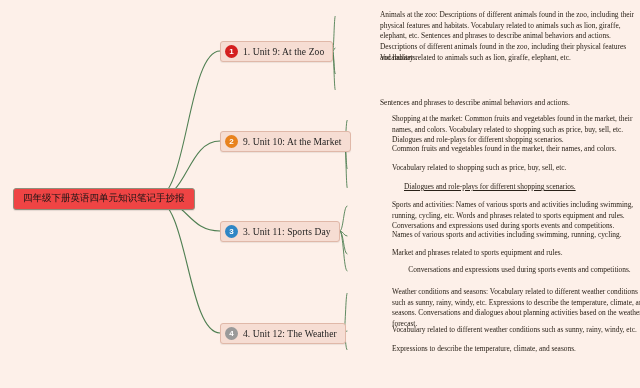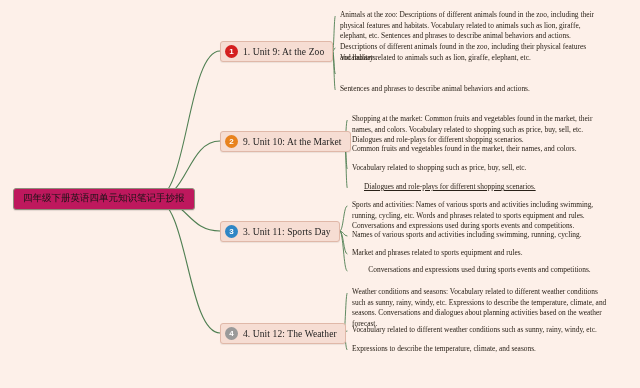--- a/index.html
+++ b/index.html
@@ -26,21 +26,21 @@
     width: 640px;
     height: 388px;
     pointer-events: none;
   }
 
   
   .root-node {
     position: absolute;
     left: 13px;
     top: 188px;
-    background: #be185d;
+    background: #ef4444;
     border: 1px solid #8f8f7c;
     border-radius: 3px;
     padding: 4px 9px 5px 9px;
     font-family: "DejaVu Sans", sans-serif;
     font-size: 9.5px;
     color: #141414;
     white-space: nowrap;
     line-height: 1.15;
     box-shadow: 0 1px 1px rgba(0,0,0,0.10);
   }
@@ -86,20 +86,21 @@
   
   .leaf-group {
     position: absolute;
   }
   .leaf {
     position: absolute;
     font-size: 7.4px;
     line-height: 1.45;
     color: #2a2219;
     width: 262px;
+    margin-left: 40px;
   }
   .leaf.summary {
     color: #2a2219;
   }
 </style>
 </head>
 <body>
 
 <div id="canvas">
 
@@ -146,21 +147,21 @@
 
   <div id="branch-3" class="branch-node">
     <span class="badge" style="background: rgb(154, 154, 154);">4</span>
     <span class="branch-label">4. Unit 12: The Weather</span>
   </div>
 
   <div class="leaf-group" id="leaves-0">
       <div class="leaf summary" style="left: 340px; top: 10px; width: 258px;">Animals at the zoo: Descriptions of different animals found in the zoo, including their physical features and habitats. Vocabulary related to animals such as lion, giraffe, elephant, etc. Sentences and phrases to describe animal behaviors and actions.</div>
       <div class="leaf" style="left: 340px; top: 42px; width: 258px;">Descriptions of different animals found in the zoo, including their physical features and habitats.</div>
       <div class="leaf" style="left: 340px; top: 53px; width: 258px;">Vocabulary related to animals such as lion, giraffe, elephant, etc.</div>
-      <div class="leaf" style="left: 340px; top: 84px; width: 258px;">Sentences and phrases to describe animal behaviors and actions.</div>
+      <div class="leaf" style="left: 340px; top: 98px; width: 258px;">Sentences and phrases to describe animal behaviors and actions.</div>
     </div>
   <div class="leaf-group" id="leaves-1">
       <div class="leaf summary" style="left: 352px; top: 114px; width: 255px;">Shopping at the market: Common fruits and vegetables found in the market, their names, and colors. Vocabulary related to shopping such as price, buy, sell, etc. Dialogues and role-plays for different shopping scenarios.</div>
       <div class="leaf" style="left: 352px; top: 144px; width: 255px;">Common fruits and vegetables found in the market, their names, and colors.</div>
       <div class="leaf" style="left: 352px; top: 163px; width: 255px;">Vocabulary related to shopping such as price, buy, sell, etc.</div>
       <div class="leaf" style="left: 364px; top: 182px; width: 255px; text-decoration: underline;">Dialogues and role-plays for different shopping scenarios.</div>
     </div>
   <div class="leaf-group" id="leaves-2">
       <div class="leaf summary" style="left: 352px; top: 200px; width: 255px;">Sports and activities: Names of various sports and activities including swimming, running, cycling, etc. Words and phrases related to sports equipment and rules. Conversations and expressions used during sports events and competitions.</div>
       <div class="leaf" style="left: 352px; top: 230px; width: 255px;">Names of various sports and activities including swimming, running, cycling.</div>

